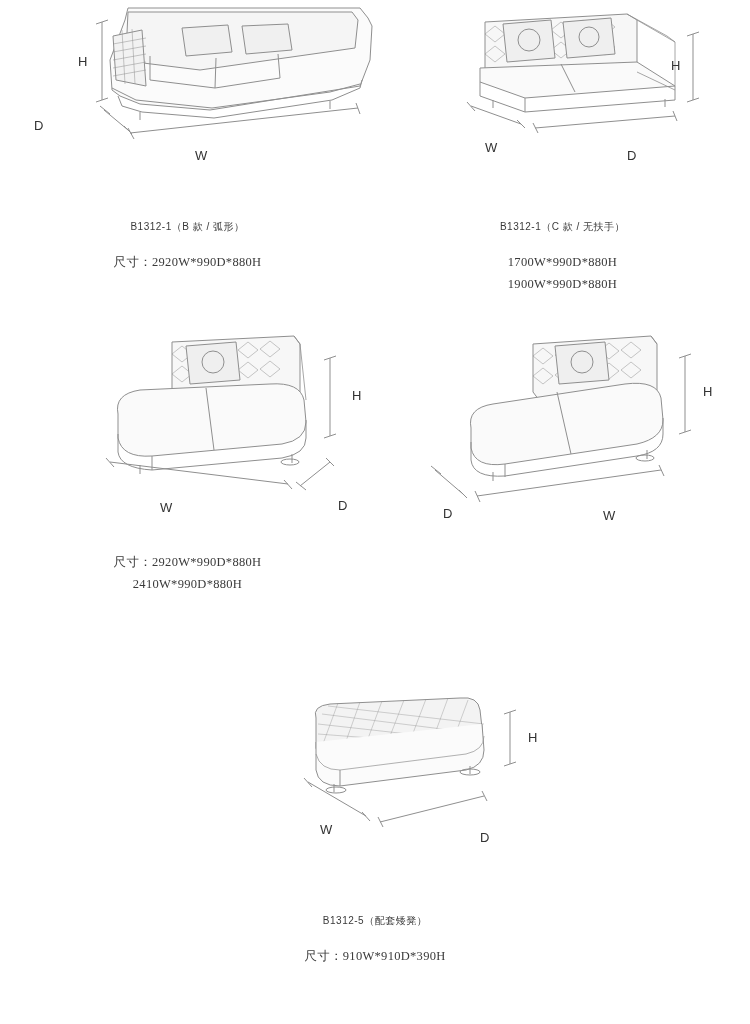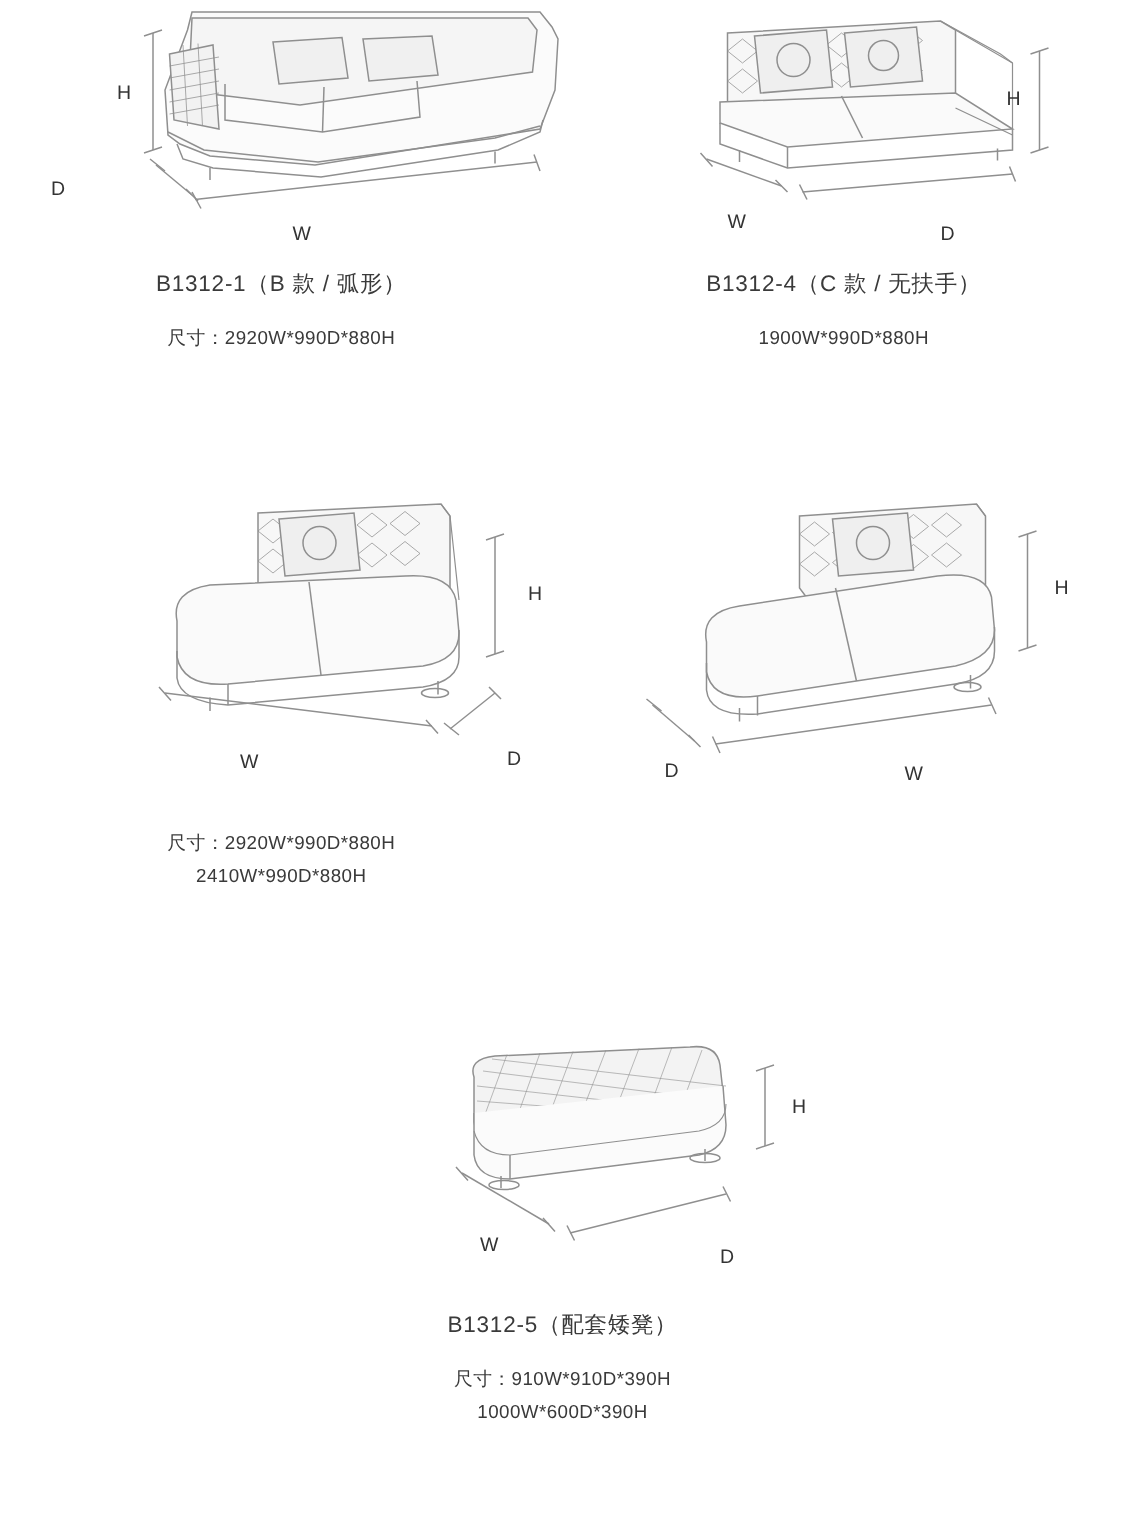--- a/index.html
+++ b/index.html
@@ -31,34 +31,35 @@
     align-items: center;
   }
   .cell.full {
     width: 750px;
   }
   .fig {
     position: relative;
   }
   .caption {
     text-align: center;
-    font-size: 15px;
+    font-size: 10px;
     color: #3a3a3a;
     line-height: 20px;
     letter-spacing: 0.5px;
+    margin-top: 37px;
   }
   .dims {
     text-align: center;
     font-size: 12.5px;
     color: #3a3a3a;
     line-height: 22px;
     letter-spacing: 0.3px;
   }
   .cap-gap { height: 14px; }
-  .dim-line { white-space: pre; }
+  .dim-line { white-space: pre; font-family: Liberation Serif, serif; }
   svg { display: block; }
   .hlabel {
     font-family: "Liberation Sans", sans-serif;
     font-size: 13px;
     fill: #333;
   }
 </style>
 </head>
 <body>
 
@@ -169,23 +170,24 @@
           </g>
           <text class="hlabel" x="110" y="152">W</text>
 
           <g stroke="#8f8f8f" stroke-width="1" fill="none">
             <path d="M160 128 L300 116"></path>
             <path d="M158 123 L163 133 M298 111 L302 121"></path>
           </g>
           <text class="hlabel" x="252" y="160">D</text>
         </svg>
       </div>
-      <div class="caption">B1312-4（C 款 / 无扶手）</div>
-      <div class="cap-gap"></div>
-      <div class="dims">
+      <div class="caption">B1312-1（C 款 / 无扶手）</div>
+      <div class="cap-gap"></div>
+      <div class="dims">
+        <div class="dim-line">1700W*990D*880H</div>
         <div class="dim-line">1900W*990D*880H</div>
       </div>
     </div>
   </div>
 
   <div class="row" style="height:330px; margin-top:22px;">
 
     <div class="cell">
       <div class="fig" style="height:215px;">
         <svg width="375" height="215" viewBox="0 0 375 215">
@@ -341,18 +343,17 @@
             <path d="M192 138 L296 112"></path>
             <path d="M190 133 L195 143 M294 107 L299 117"></path>
           </g>
           <text class="hlabel" x="292" y="158">D</text>
         </svg>
       </div>
       <div class="caption">B1312-5（配套矮凳）</div>
       <div class="cap-gap"></div>
       <div class="dims">
         <div class="dim-line">尺寸：910W*910D*390H</div>
-        <div class="dim-line">1000W*600D*390H</div>
       </div>
     </div>
   </div>
 
 </div>
 
 </body></html>

